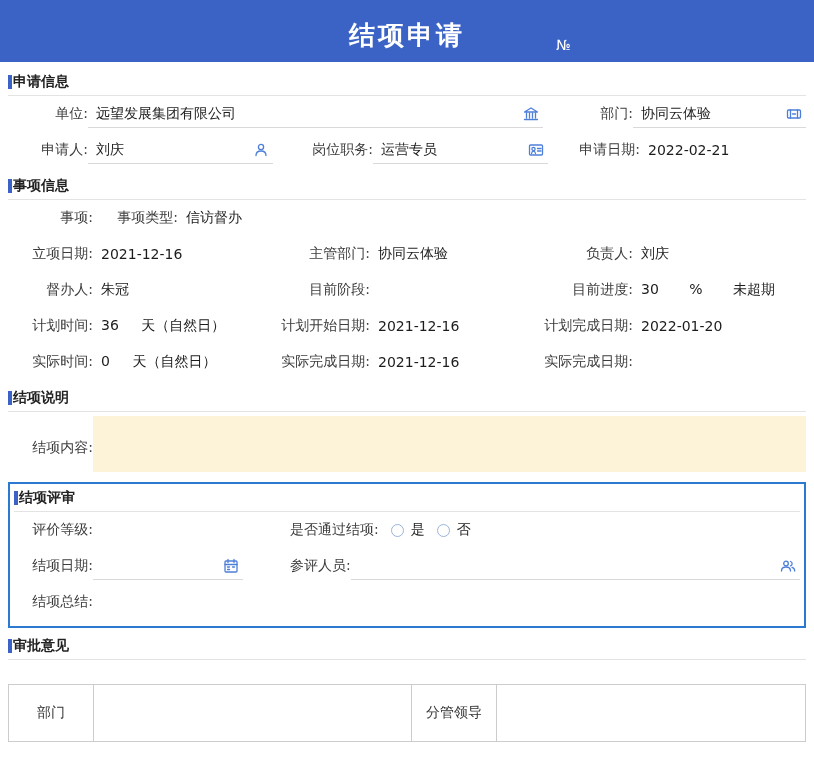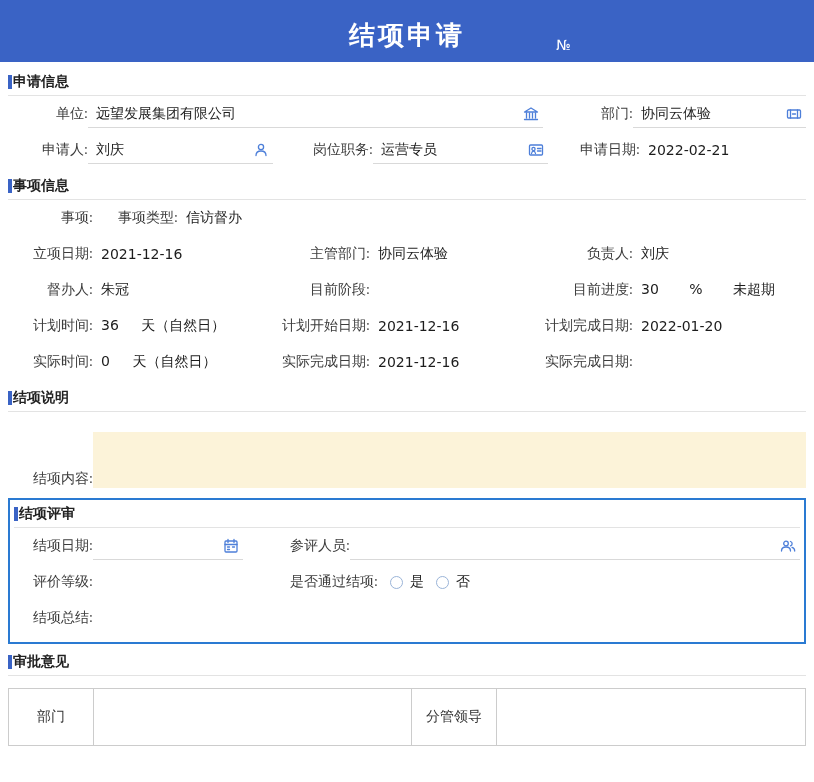--- a/index.html
+++ b/index.html
@@ -18,21 +18,21 @@
 
   .wrap { padding:2px 8px 0; }
   .sec { margin-top:4px; }
   .sec-h {
     display:flex; align-items:center; gap:1px; height:28px;
     border-bottom:1px solid #e3e3e3; font-weight:bold; color:#222;
   }
   .sec-bar { width:4px; height:14px; background:var(--accent,#3a63c5); flex-shrink:0; }
 
   .row { display:flex; align-items:center; min-height:36px; }
-  .lbl { color:#3c3c3c; text-align:right; flex-shrink:0; white-space:nowrap;font-family:Liberation Serif, serif; }
+  .lbl { color:#3c3c3c; text-align:right; flex-shrink:0; white-space:nowrap; }
   .lbl.left { text-align:left; }
   .plain { padding-left:8px; white-space:nowrap; }
   .field {
     display:flex; align-items:center; gap:20px; height:28px;
     border-bottom:1px solid var(--underline,#d9d9d9); padding:0 4px 0 8px;
   }
   .val { flex:1; white-space:nowrap; overflow:hidden; }
   .grow { flex:1; min-width:0; }
 
   .icn { width:16px; height:16px; flex-shrink:0; }
@@ -40,33 +40,33 @@
   .icn.thin * { stroke-width:1.8; }
 
   .w79{width:79px;} .w80{width:80px;} .w85{width:85px;} .w90{width:90px;}
   .w92{width:92px;} .w100{width:100px;} .w105{width:105px;}
   .f455{width:455px;} .f185{width:185px;} .f175{width:175px;} .f150{width:150px;}
   .v185{width:185px;} .v158{width:158px;}
   .gap26{margin-left:26px;} .gap18{margin-left:18px;}
   .ml47{margin-left:47px; width:auto;}
   .sp150{width:150px; flex-shrink:0;}
 
-  .content-row { align-items:flex-end; margin-top:20px; }
+  .content-row { align-items:center; margin-top:4px; }
   .lbl.top { padding-top:8px; }
   .content-box { flex:1; height:56px; background:var(--content-bg,#fcf3d9); }
 
   .hl-box { border:2px solid var(--highlight-border,#2a7ad2); padding:0 4px 6px; margin-top:10px; }
 
   .radio-opt { display:inline-flex; align-items:center; gap:7px; margin-left:12px; cursor:default; }
   .radio {
     width:13px; height:13px; border:1px solid #9ab4d8; border-radius:50%;
     background:#fff; display:inline-block; flex-shrink:0;
   }
 
-  .aptable { display:flex; border:1px solid var(--table-border,#ccc); height:58px; margin-top:12px; }
+  .aptable { display:flex; border:1px solid var(--table-border,#ccc); height:58px; margin-top:24px; }
   .cell { border-right:1px solid var(--table-border,#ccc); }
   .cell.last { border-right:none; }
   .cell.head { display:flex; align-items:center; justify-content:center; color:#333; flex-shrink:0; }
   .w85c{width:85px;} .w318{width:318px;}
 </style>
 </head>
 <body>
 
 <div class="page">
 
@@ -190,53 +190,53 @@
         <div class="content-box"></div>
       </div>
     </section>
 
     <section class="sec hl-box">
       <div class="sec-h">
         <span class="sec-bar"></span>
         <span>结项评审</span>
       </div>
       <div class="row">
-        <span class="lbl w79">结项日期:</span>
-        <div class="field f150">
-          <span class="val"></span>
-          <svg class="icn" viewBox="0 0 16 16">
-              <rect x="2" y="3" width="12" height="11" rx="1"></rect>
-              <path d="M2 6.5h12M5 1.5v3M11 1.5v3"></path>
-              <path d="M4.5 9h2M9.5 9h2M4.5 11.5h2"></path>
-            </svg>
-        </div>
-        <span class="lbl left ml47">参评人员:</span>
-        <div class="field grow">
-          <span class="val"></span>
-          <svg class="icn" viewBox="0 0 16 16">
-              <circle cx="6" cy="5.5" r="2.3"></circle>
-              <path d="M1.5 13c0-2.6 2-4 4.5-4s4.5 1.4 4.5 4"></path>
-              <path d="M10.5 3.5a2.3 2.3 0 0 1 0 4.4M12 9.3c1.7.5 2.7 1.8 2.7 3.7"></path>
-            </svg>
-        </div>
-      </div>
-      <div class="row">
         <span class="lbl w79">评价等级:</span>
         <span class="sp150"></span>
         <span class="lbl left ml47">是否通过结项:</span>
         <span class="radio-opt">
           <span class="radio"></span>
           <span>是</span>
         </span>
         <span class="radio-opt gap18">
           <span class="radio"></span>
           <span>否</span>
         </span>
       </div>
       <div class="row">
+        <span class="lbl w79">结项日期:</span>
+        <div class="field f150">
+          <span class="val"></span>
+          <svg class="icn" viewBox="0 0 16 16">
+              <rect x="2" y="3" width="12" height="11" rx="1"></rect>
+              <path d="M2 6.5h12M5 1.5v3M11 1.5v3"></path>
+              <path d="M4.5 9h2M9.5 9h2M4.5 11.5h2"></path>
+            </svg>
+        </div>
+        <span class="lbl left ml47">参评人员:</span>
+        <div class="field grow">
+          <span class="val"></span>
+          <svg class="icn" viewBox="0 0 16 16">
+              <circle cx="6" cy="5.5" r="2.3"></circle>
+              <path d="M1.5 13c0-2.6 2-4 4.5-4s4.5 1.4 4.5 4"></path>
+              <path d="M10.5 3.5a2.3 2.3 0 0 1 0 4.4M12 9.3c1.7.5 2.7 1.8 2.7 3.7"></path>
+            </svg>
+        </div>
+      </div>
+      <div class="row">
         <span class="lbl w79">结项总结:</span>
         <span class="plain grow"></span>
       </div>
     </section>
 
     <section class="sec">
       <div class="sec-h">
         <span class="sec-bar"></span>
         <span>审批意见</span>
       </div>

